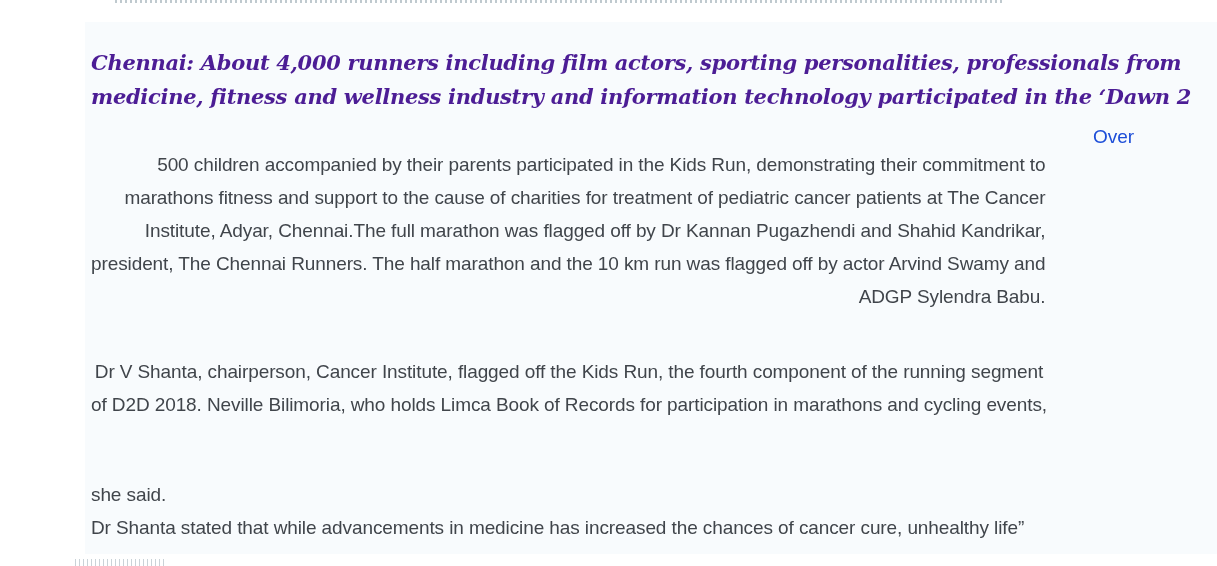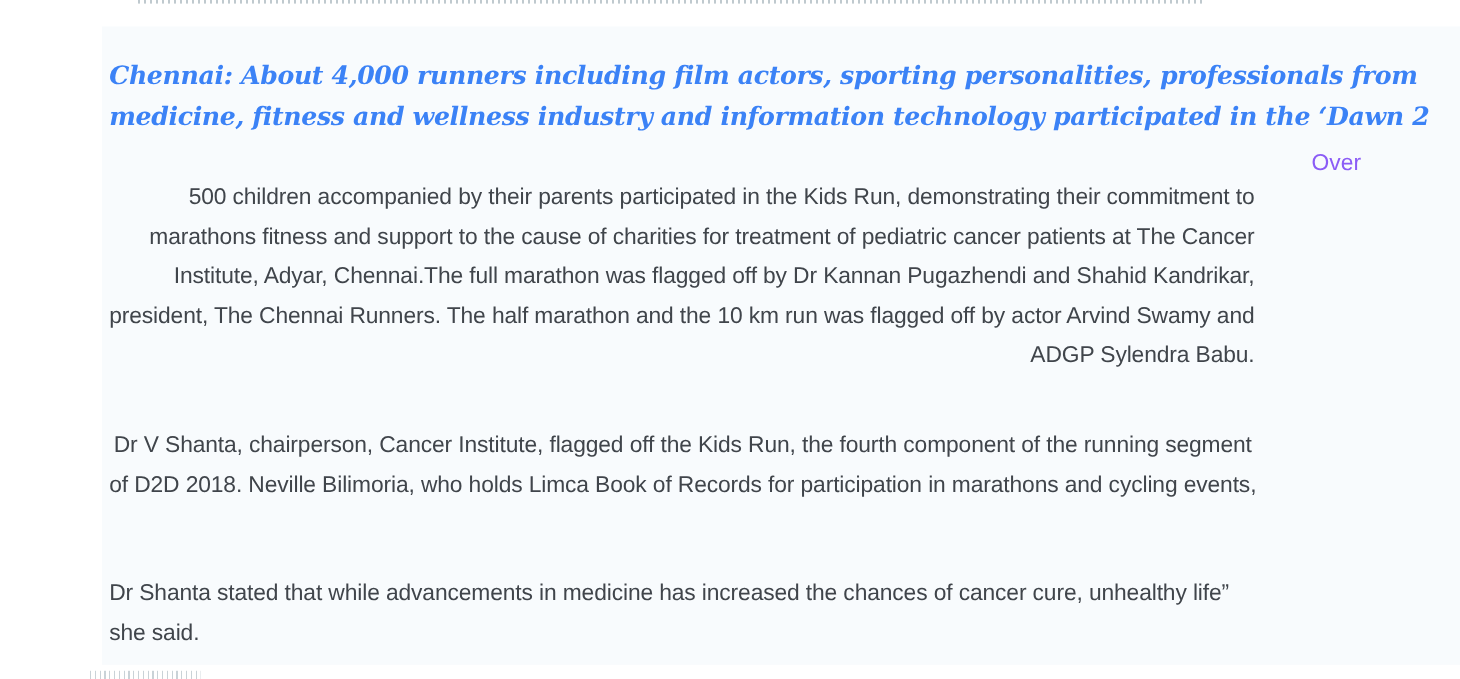--- a/index.html
+++ b/index.html
@@ -60,38 +60,38 @@
 </head>
 <body style="background: rgb(255, 255, 255);">
 
 <div class="page">
 
   <div class="paper-tint" style="background: rgb(242, 248, 251);"></div>
 
   <div class="scan-top"></div>
   <div class="scan-bottom"></div>
 
-  <div class="lead" style="color: #3b82f6;">
+  <div class="lead" style="color: #4c1d95;">
       <div>Chennai: About 4,000 runners including film actors, sporting personalities, professionals from</div>
       <div>medicine, fitness and wellness industry and information technology participated in the ‘Dawn 2</div>
     </div>
 
-  <span class="over-word" style="color: #8b5cf6;">Over</span>
+  <span class="over-word" style="color: #1d4ed8;">Over</span>
 
   <div class="body-par p1" style="color: rgb(64, 69, 75);">
       <div>500 children accompanied by their parents participated in the Kids Run, demonstrating their commitment to</div>
       <div>marathons fitness and support to the cause of charities for treatment of pediatric cancer patients at The Cancer</div>
       <div>Institute, Adyar, Chennai.The full marathon was flagged off by Dr Kannan Pugazhendi and Shahid Kandrikar,</div>
       <div>president, The Chennai Runners. The half marathon and the 10 km run was flagged off by actor Arvind Swamy and</div>
       <div>ADGP Sylendra Babu.</div>
     </div>
 
   <div class="body-par p2" style="color: rgb(64, 69, 75); text-align: center;">
       <div>Dr V Shanta, chairperson, Cancer Institute, flagged off the Kids Run, the fourth component of the running segment</div>
       <div>of D2D 2018. Neville Bilimoria, who holds Limca Book of Records for participation in marathons and cycling events,</div>
     </div>
 
   <div class="body-par p3" style="color: rgb(64, 69, 75);">
+      <div>she said.</div>
       <div>Dr Shanta stated that while advancements in medicine has increased the chances of cancer cure, unhealthy life”</div>
-      <div>she said.</div>
     </div>
 
 </div>
 
 </body></html>

